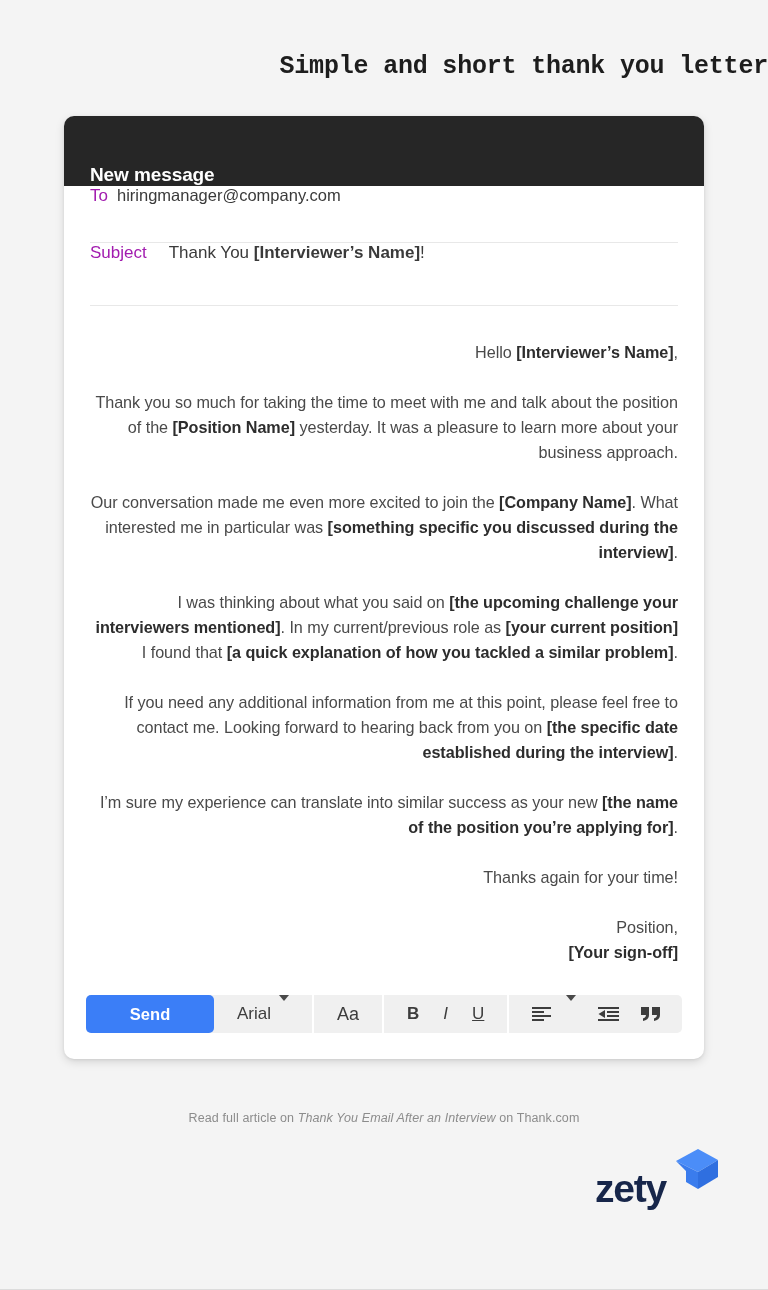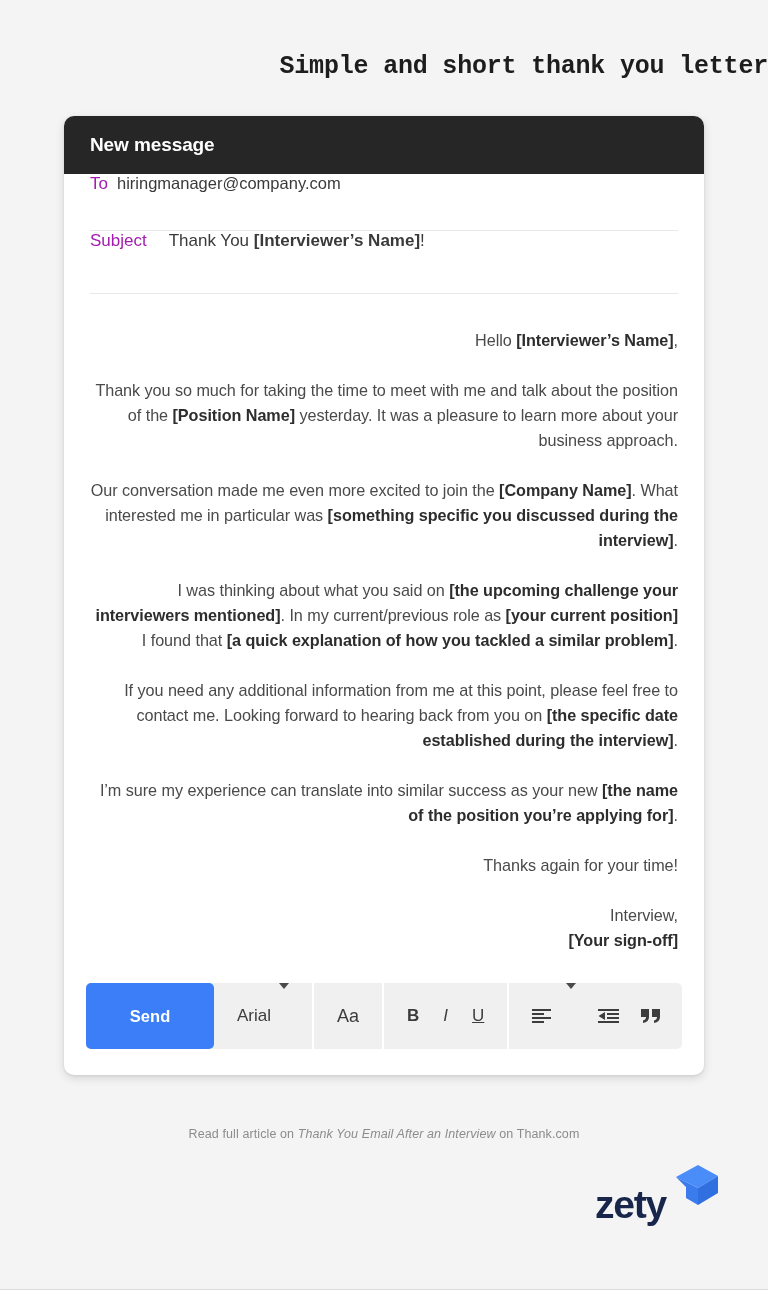--- a/index.html
+++ b/index.html
@@ -37,23 +37,23 @@
   }
   .card {
     background: #ffffff;
     border-radius: 10px;
     box-shadow: 0 3px 10px rgba(0,0,0,0.13), 0 1px 3px rgba(0,0,0,0.07);
     overflow: hidden;
   }
 
   .card-header {
     background: #262626;
-    height: 58px;
-    display: flex;
-    align-items: center;
+    height: 70px;
+    display: flex;
+    align-items: flex-end;
     padding: 0 26px;
   }
   .card-header-title {
     color: #ffffff;
     font-size: 19px;
     font-weight: bold;
     letter-spacing: -0.1px;
   }
 
   
@@ -102,21 +102,21 @@
 
   
   .toolbar-wrap {
     padding: 20px 22px 26px 22px;
   }
   .toolbar {
     display: flex;
     align-items: stretch;
     background: #f0f0f0;
     border-radius: 5px;
-    height: 66px;
+    height: 38px;
   }
   .send-button {
     background: #3b7ef7;
     color: #ffffff;
     border: none;
     border-radius: 5px;
     font-family: "Liberation Sans", sans-serif;
     font-size: 16.5px;
     font-weight: bold;
     width: 128px;
@@ -223,21 +223,21 @@
     </div>
 
     <div class="mail-body" id="mail-body">
         <p><span>Hello </span><b>[Interviewer’s Name]</b><span>,</span></p>
         <p><span>Thank you so much for taking the time to meet with me and talk about the position of the </span><b>[Position Name]</b><span> yesterday. It was a pleasure to learn more about your business approach.</span></p>
         <p><span>Our conversation made me even more excited to join the </span><b>[Company Name]</b><span>. What interested me in particular was </span><b>[something specific you discussed during the interview]</b><span>.</span></p>
         <p><span>I was thinking about what you said on </span><b>[the upcoming challenge your interviewers mentioned]</b><span>. In my current/previous role as </span><b>[your current position]</b><span> I found that </span><b>[a quick explanation of how you tackled a similar problem]</b><span>.</span></p>
         <p><span>If you need any additional information from me at this point, please feel free to contact me. Looking forward to hearing back from you on </span><b>[the specific date established during the interview]</b><span>.</span></p>
         <p><span>I’m sure my experience can translate into similar success as your new </span><b>[the name of the position you’re applying for]</b><span>.</span></p>
         <p><span>Thanks again for your time!</span></p>
-        <p><span>Interview,</span><br><b>[Your sign-off]</b></p>
+        <p><span>Position,</span><br><b>[Your sign-off]</b></p>
       </div>
 
     <div class="toolbar-wrap">
       <div class="toolbar">
 
         <button class="send-button" style="background: rgb(59, 126, 247);">Send</button>
 
         <div class="tool-group">
           <span class="tool-btn font-name">Arial</span>
           <span class="caret"></span>

